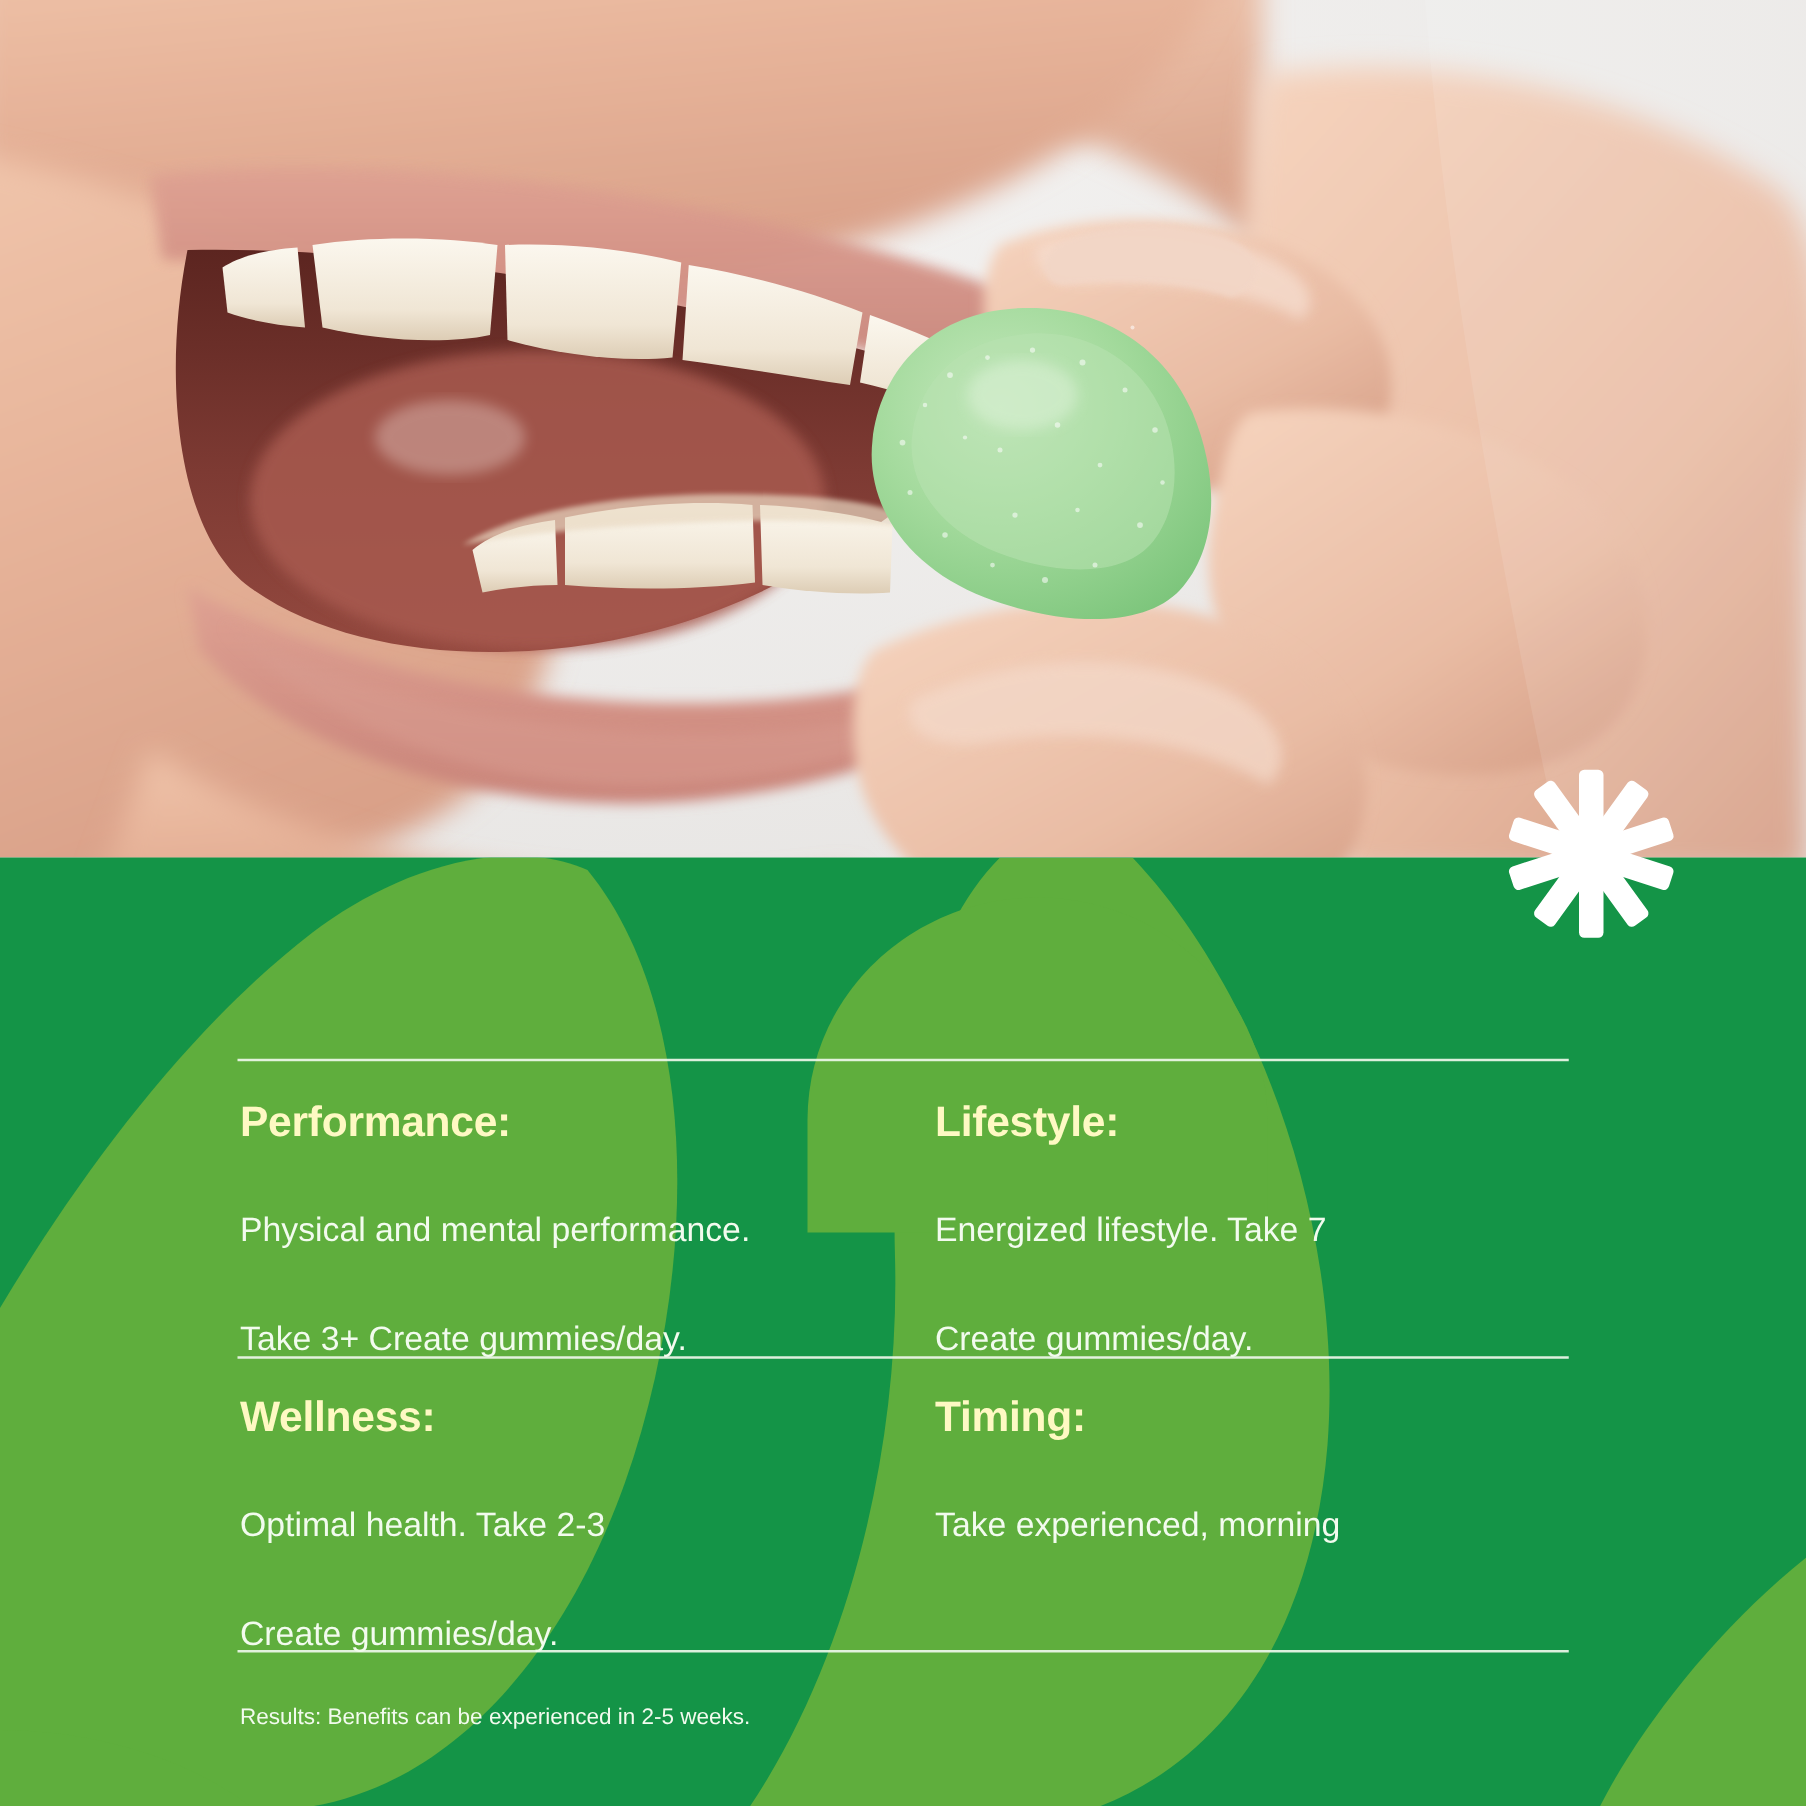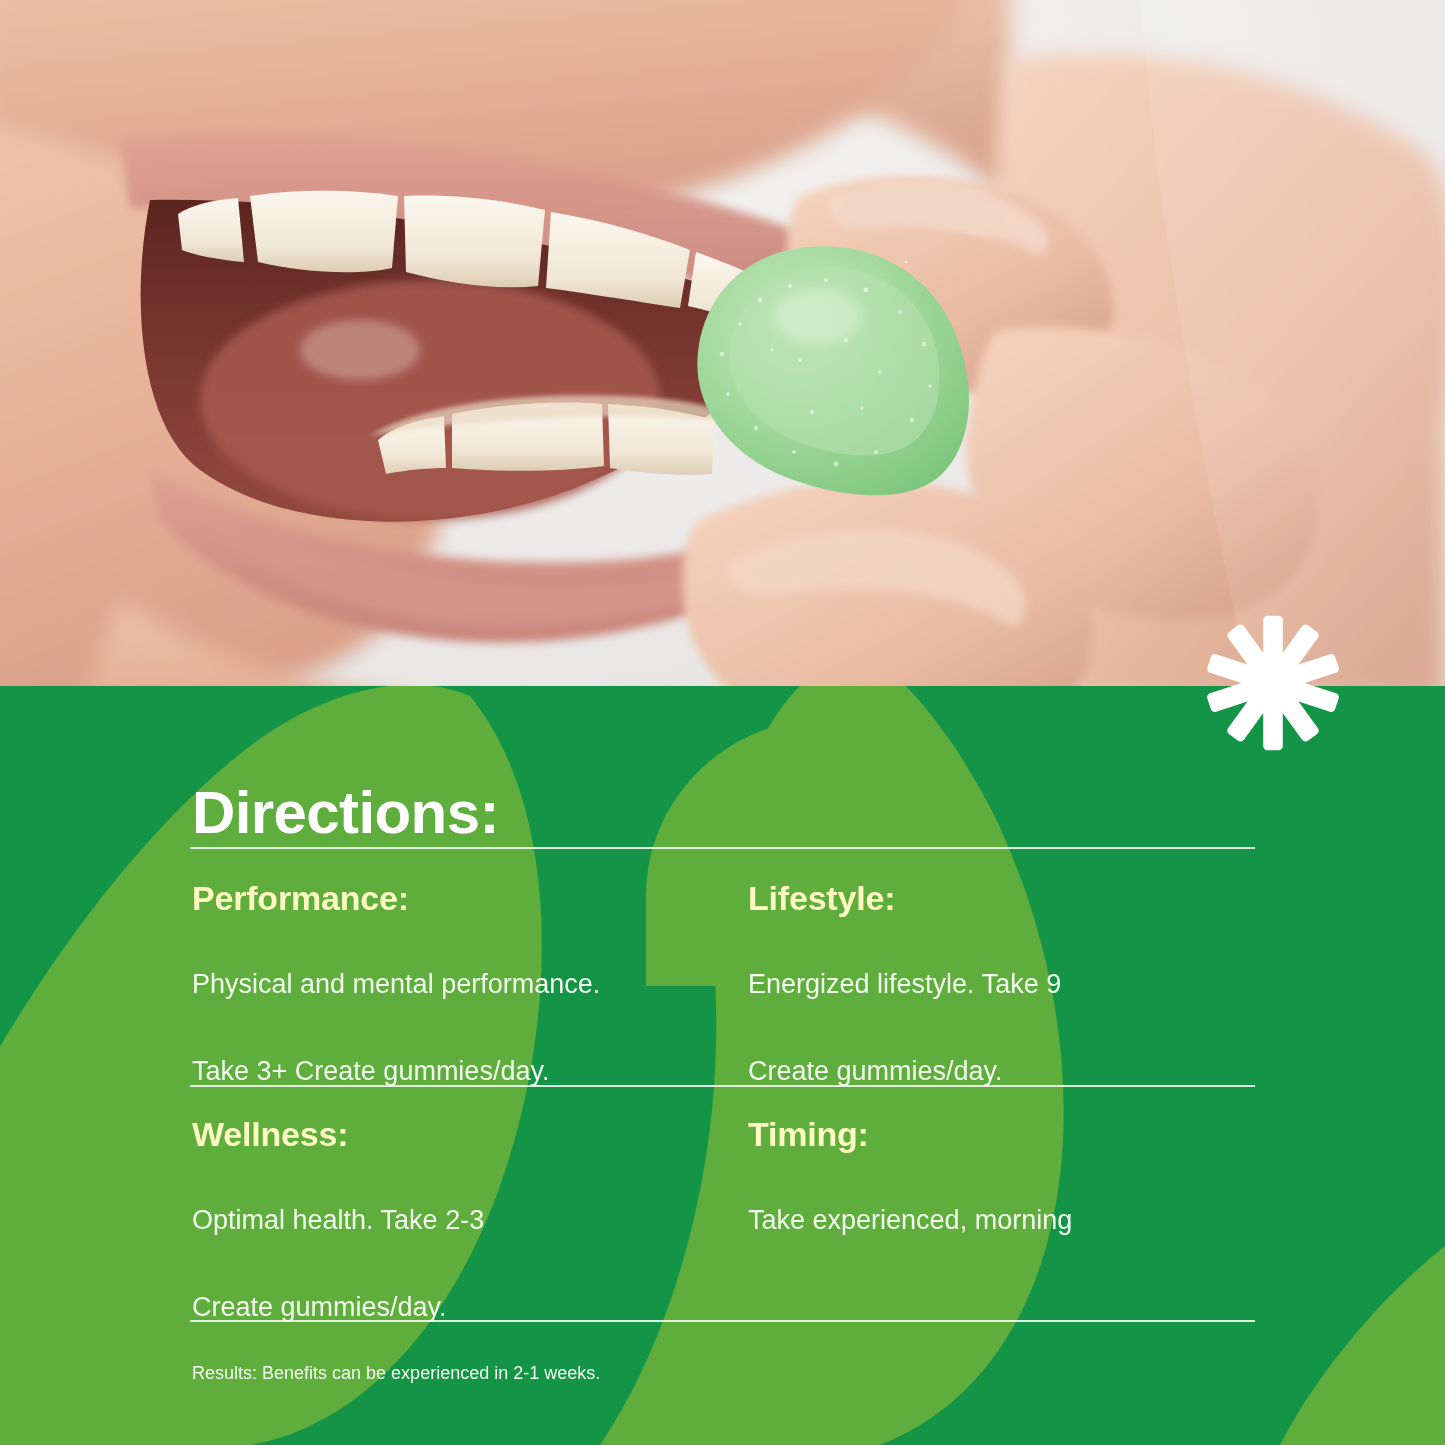--- a/index.html
+++ b/index.html
@@ -277,58 +277,57 @@
       <path d="M646,210 C646,110 730,32 830,32 C930,32 1014,110 1014,210
                L1014,300 L646,300 Z" fill="#5fae3d"></path>
 
       <path d="M1445,560 C1370,620 1310,700 1280,759 L1445,759 Z" fill="#5fae3d"></path>
 
       <path d="M-40,700 C60,690 150,720 200,759 L-40,759 Z" fill="#5fae3d"></path>
     </svg>
 
     <div class="panel-inner">
 
-      <h1 class="title">Directions:</h1>
 
       <div class="divider d1"></div>
       <div class="divider d2"></div>
       <div class="divider d3"></div>
 
       <div class="cell col-l row-1">
         <div class="cell-head">Performance:</div>
         <div class="cell-body">
           <span class="ln">Physical and mental performance.</span>
           <span class="ln">Take 3+ Create gummies/day.</span>
         </div>
       </div>
 
       <div class="cell col-r row-1">
         <div class="cell-head">Lifestyle:</div>
         <div class="cell-body">
-          <span class="ln">Energized lifestyle. Take 9</span>
+          <span class="ln">Energized lifestyle. Take 7</span>
           <span class="ln">Create gummies/day.</span>
         </div>
       </div>
 
       <div class="cell col-l row-2">
         <div class="cell-head">Wellness:</div>
         <div class="cell-body">
           <span class="ln">Optimal health. Take 2-3</span>
           <span class="ln">Create gummies/day.</span>
         </div>
       </div>
 
       <div class="cell col-r row-2">
         <div class="cell-head">Timing:</div>
         <div class="cell-body">
           <span class="ln">Take experienced, morning</span>
         </div>
       </div>
 
-      <div class="results">Results: Benefits can be experienced in 2-1 weeks.</div>
+      <div class="results">Results: Benefits can be experienced in 2-5 weeks.</div>
 
     </div>
   </div>
 
   <div class="asterisk">
     <svg viewBox="0 0 100 100" width="140" height="140" aria-hidden="true">
       <g fill="#ffffff">
         <g transform="translate(50,50)">
           <rect x="-7" y="-48" width="14" height="44" rx="3"></rect>
           <rect x="-7" y="-48" width="14" height="44" rx="3" transform="rotate(36)"></rect>

